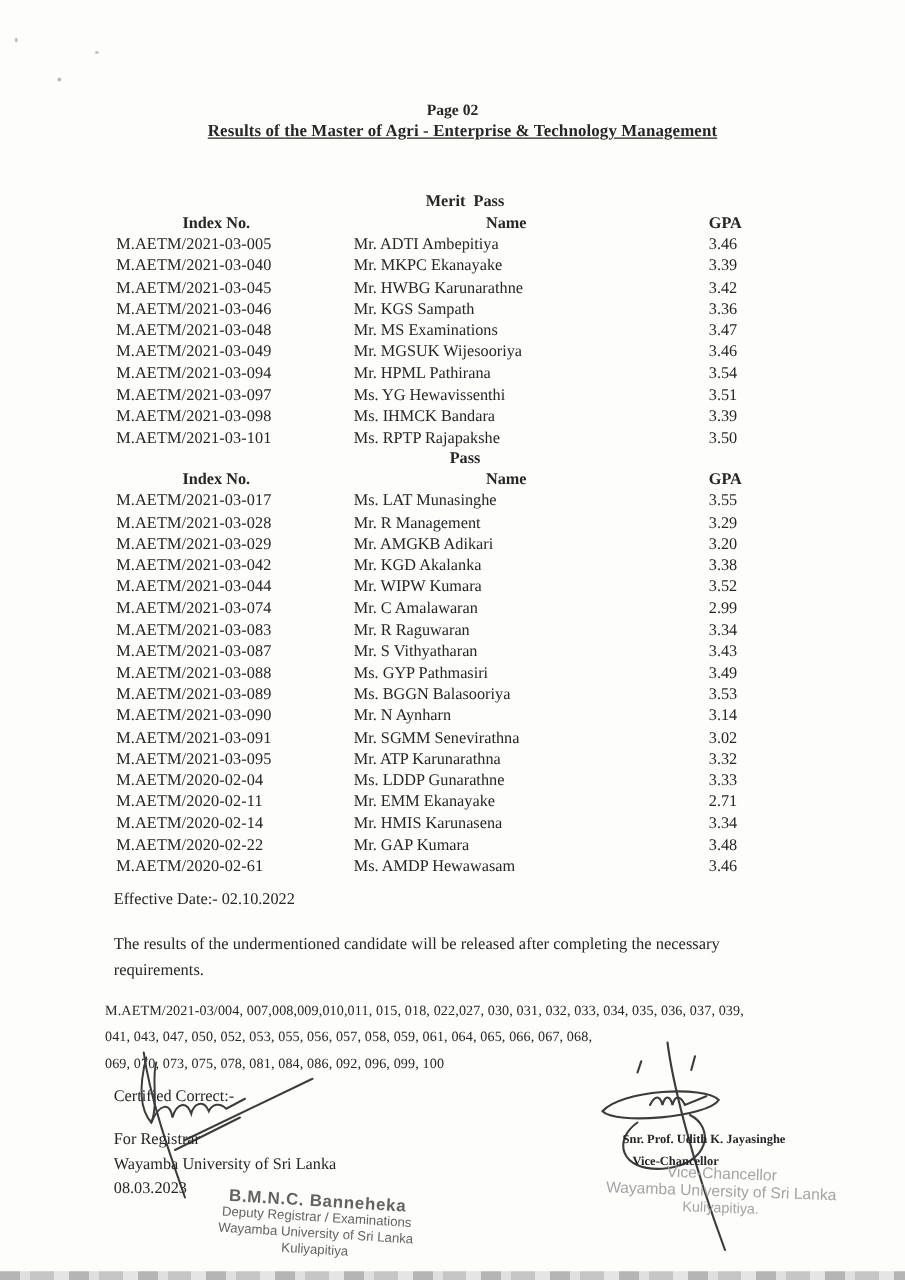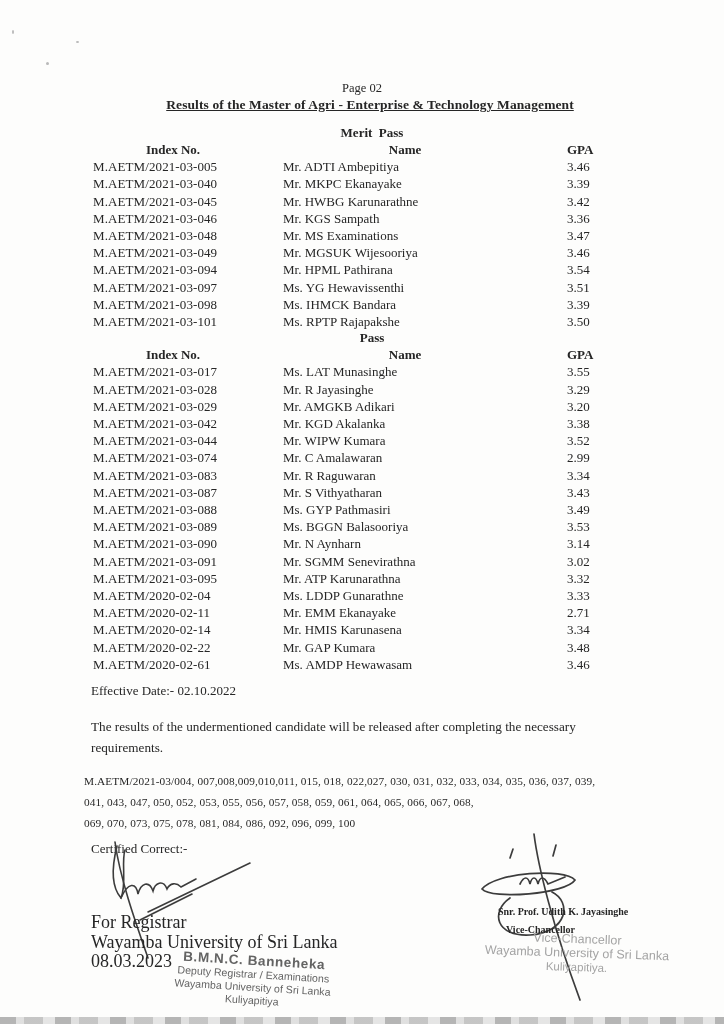--- a/index.html
+++ b/index.html
@@ -2,44 +2,44 @@
 <html><head>
 <meta charset="utf-8">
 <style>
   html,body{margin:0;padding:0;}
   body{
     width:724px;height:1024px;background:#fdfdfc;overflow:hidden;
     font-family:"Liberation Serif", serif;color:#262626;position:relative;
   }
   .page{position:relative;width:724px;height:1024px;}
   
-  .pageno{padding-top:81px;text-align:center;font-size:12.5px;font-weight:normal;}
+  .pageno{padding-top:81px;text-align:center;font-size:12.5px;font-weight:bold;}
   .doc-title{margin-top:1px;text-align:center;font-size:13.5px;font-weight:bold;
     text-decoration:underline;letter-spacing:.1px;position:relative;left:8px;}
   
   .tablewrap{margin:0 97px 0 93px;}
-  .section-heading{margin-top:12px;text-align:center;font-size:13px;font-weight:bold;
+  .section-heading{margin-top:40px;text-align:center;font-size:13px;font-weight:bold;
     white-space:pre;position:relative;left:12px;line-height:16px;}
   .section-heading.pass{margin-top:0;}
   .thead,.trow{display:grid;grid-template-columns:190px 1fr 60px;line-height:17.2px;}
   .thead{font-weight:bold;font-size:13px;}
   .thead .h-index{text-align:center;padding-right:30px;}
   .thead .h-name{text-align:center;padding-right:40px;}
   .thead .h-gpa,.cell-gpa{text-align:left;}
   .trow{font-size:13px;}
   .cell-index{letter-spacing:.1px;}
   
   .effective{margin:10px 0 0 91px;font-size:13px;}
   .note{margin:17px 0 0 91px;width:558px;font-size:13.2px;line-height:21px;}
   .pending{margin:13px 4px 0 84px;font-size:11.3px;line-height:21px;letter-spacing:.1px;}
   .certified{margin:7px 0 0 91px;font-size:13px;}
   
   .abs{position:absolute;}
   .sig-svg{pointer-events:none;}
-  .left-sig-block{left:91px;top:901px;font-size:18px;line-height:19.5px;margin-top:12px;}
+  .left-sig-block{left:91px;top:901px;font-size:13px;line-height:19.5px;}
   .left-stamp{left:128px;top:953px;width:250px;text-align:center;color:#565656;
     font-family:"Liberation Sans", sans-serif;transform:rotate(3.5deg);opacity:.92;}
   .left-stamp .st-name{font-size:13.5px;font-weight:bold;letter-spacing:.6px;}
   .left-stamp .st-line{font-size:10.6px;line-height:13px;}
   .right-name-block{left:498px;top:903px;font-size:10px;font-weight:bold;line-height:18px;}
   .right-name-block .rn-title{margin-left:8px;}
   .right-stamp{left:452px;top:932px;width:250px;text-align:center;color:#a4a4a4;
     font-family:"Liberation Sans", sans-serif;transform:rotate(2deg);}
   .right-stamp .st-line1{font-size:12.5px;line-height:14px;}
   .right-stamp .st-line2{font-size:12.5px;line-height:14px;}
@@ -128,21 +128,21 @@
         <span class="h-gpa">GPA</span>
       </div>
       <div class="rows">
           <div class="trow">
             <span class="cell-index">M.AETM/2021-03-017</span>
             <span class="cell-name">Ms. LAT Munasinghe</span>
             <span class="cell-gpa">3.55</span>
           </div>
           <div class="trow">
             <span class="cell-index">M.AETM/2021-03-028</span>
-            <span class="cell-name">Mr. R Jayasinghe</span>
+            <span class="cell-name">Mr. R Management</span>
             <span class="cell-gpa">3.29</span>
           </div>
           <div class="trow">
             <span class="cell-index">M.AETM/2021-03-029</span>
             <span class="cell-name">Mr. AMGKB Adikari</span>
             <span class="cell-gpa">3.20</span>
           </div>
           <div class="trow">
             <span class="cell-index">M.AETM/2021-03-042</span>
             <span class="cell-name">Mr. KGD Akalanka</span>

